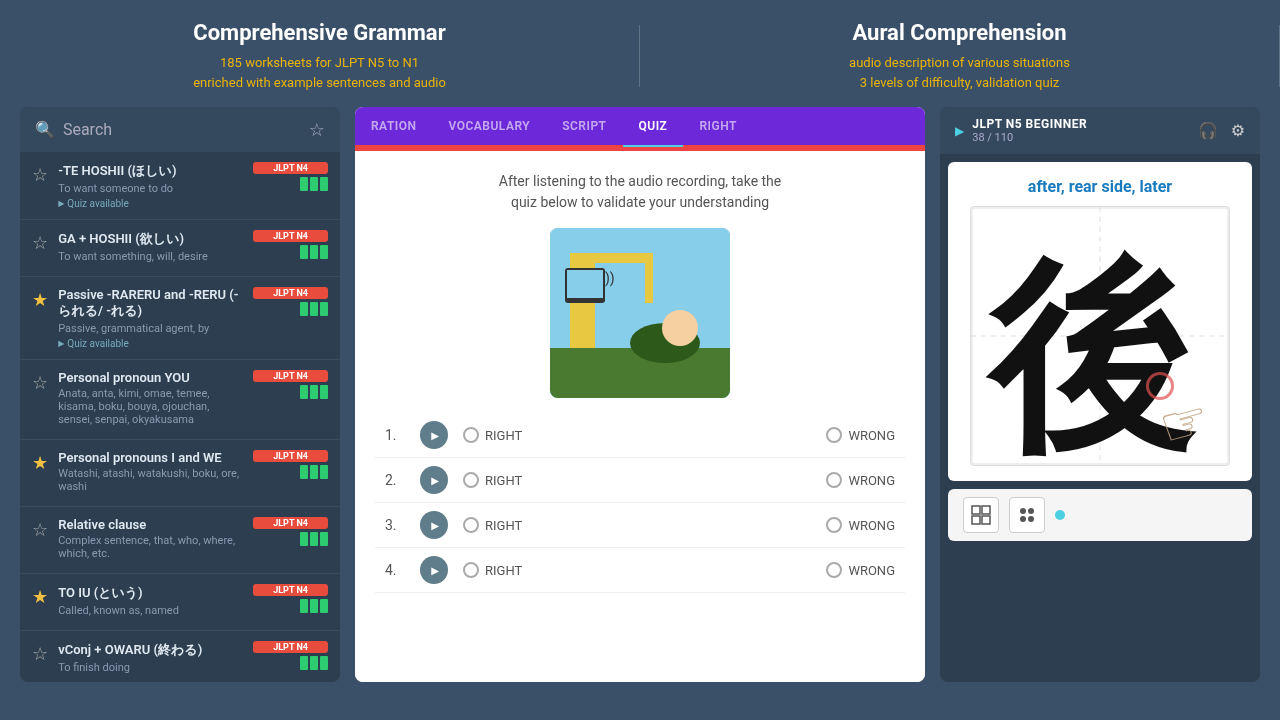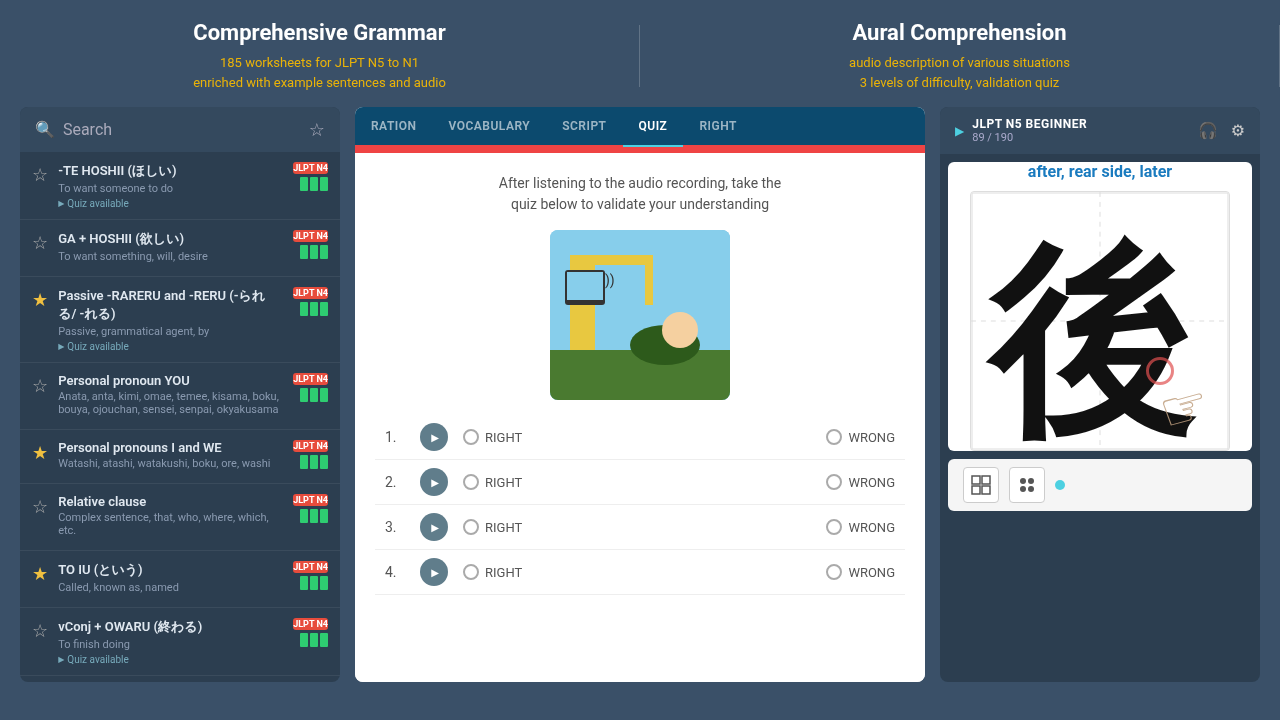--- a/index.html
+++ b/index.html
@@ -154,21 +154,21 @@
       flex-direction: column;
       align-items: flex-end;
       gap: 3px;
       flex-shrink: 0;
     }
 
     .jlpt-badge {
       background: #e74c3c;
       color: white;
       font-size: 9px;
-      padding: 1px 0;
+      padding: 1px 20px;
       border-radius: 3px;
       font-weight: bold;
     }
 
     .progress-bars {
       display: flex;
       gap: 2px;
     }
 
     .prog-bar {
@@ -182,22 +182,22 @@
     .panel-middle {
       flex: 1;
       background: #f5f5f5;
       border-radius: 8px;
       overflow: hidden;
       height: 100%;
     }
 
     .tab-bar {
       display: flex;
-      background: #0c4a6e;
-      border-bottom: 8px solid #ef4444;
+      background: #6d28d9;
+      border-bottom: 6px solid #ef4444;
     }
 
     .tab-item {
       padding: 12px 16px;
       font-size: 12px;
       font-weight: 600;
       color: rgba(255,255,255,0.6);
       cursor: pointer;
       letter-spacing: 0.5px;
     }
@@ -352,20 +352,21 @@
 
     .header-icon {
       color: #ccc;
       font-size: 16px;
     }
 
     .kanji-content {
       background: white;
       margin: 8px;
       border-radius: 6px;
+      padding: 15px;
       display: flex;
       flex-direction: column;
       align-items: center;
     }
 
     .kanji-meaning {
       font-size: 16px;
       font-weight: 700;
       color: #1a7bbf;
       margin-bottom: 10px;
@@ -678,21 +679,21 @@
       </div>
     </div>
   </div>
 
   <div class="panel-right">
     <div class="kanji-header">
       <div class="kanji-header-left">
         <span class="play-small">▶</span>
         <div>
           <div class="kanji-title-text">JLPT N5 BEGINNER</div>
-          <div class="kanji-progress">89 / 190</div>
+          <div class="kanji-progress">38 / 110</div>
         </div>
       </div>
       <div class="kanji-header-right">
         <span class="header-icon">🎧</span>
         <span class="header-icon">⚙</span>
       </div>
     </div>
 
     <div class="kanji-content">
       <div class="kanji-meaning">after, rear side, later</div>

